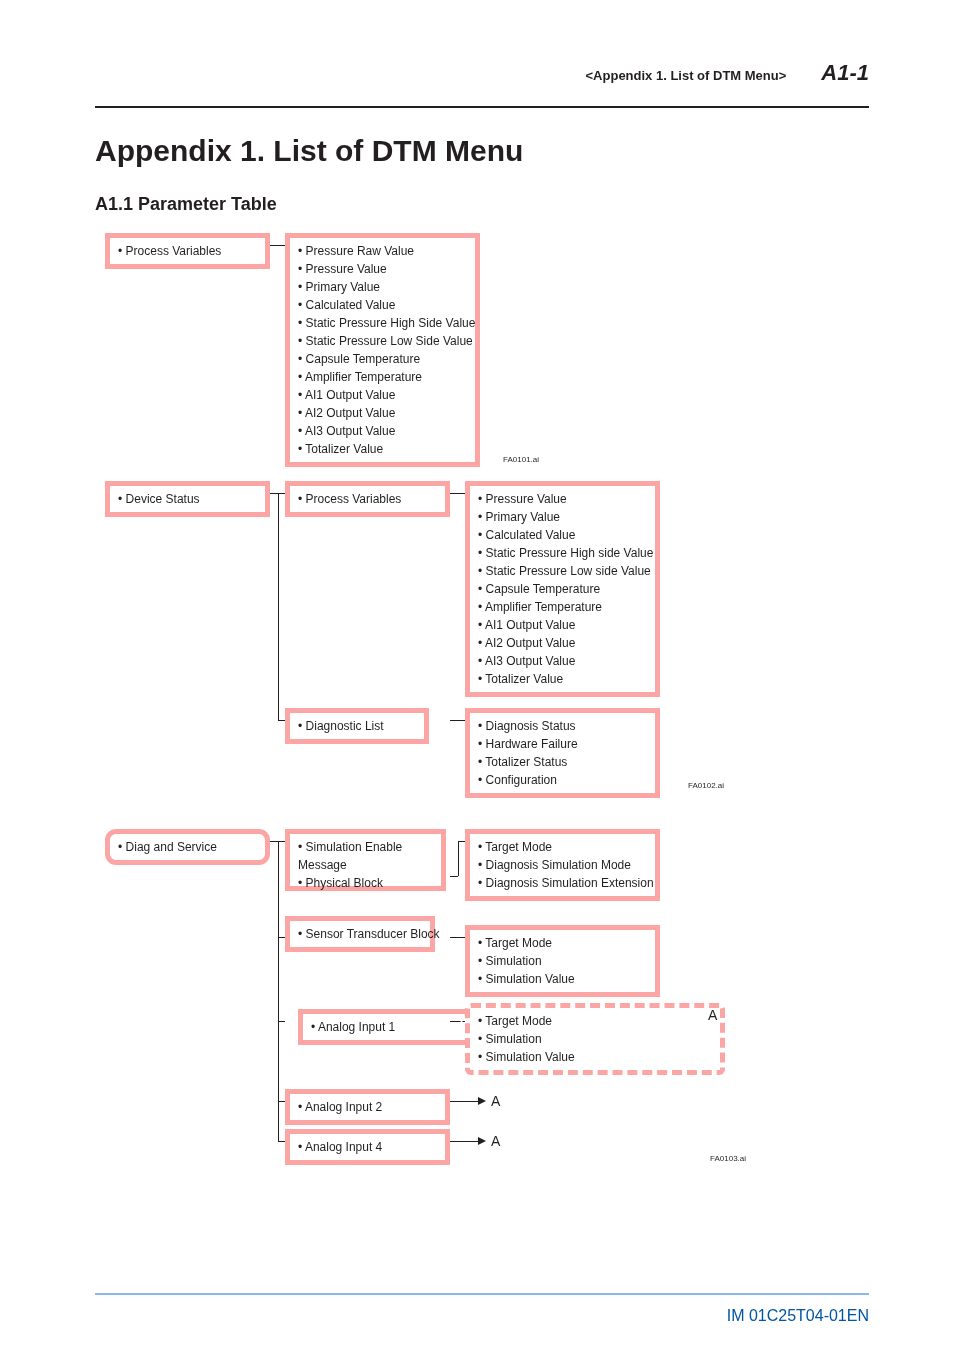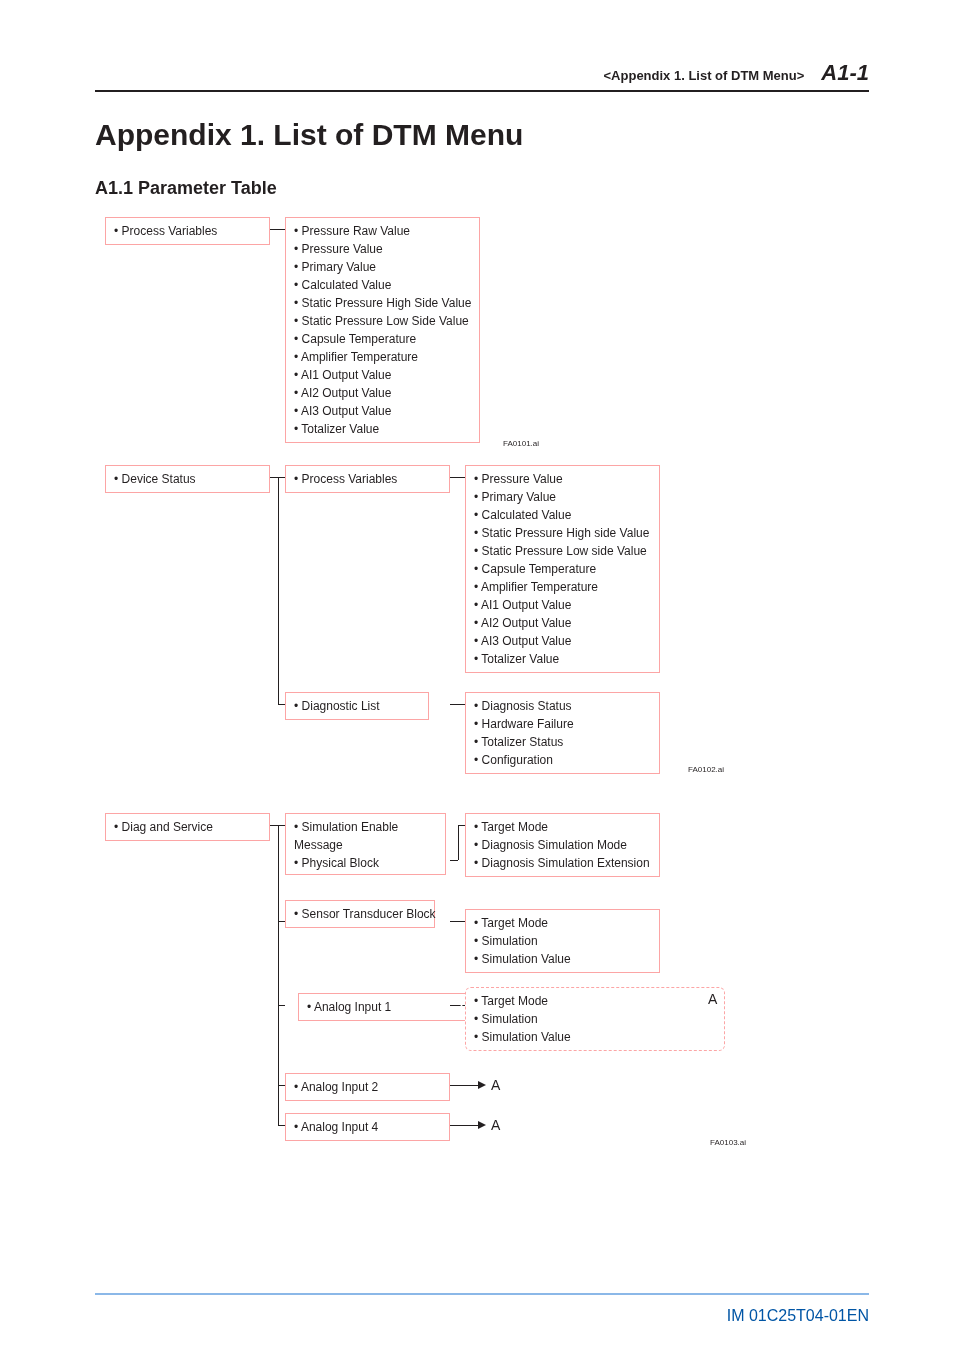--- a/index.html
+++ b/index.html
@@ -16,22 +16,22 @@
     left: 95px;
     right: 85px;
     top: 60px;
     bottom: 55px;
   }
   .header-row {
     display: flex;
     justify-content: flex-end;
     align-items: baseline;
     border-bottom: 2px solid #231f20;
-    padding-bottom: 4px;
-    gap: 17px;
+    padding-bottom: 20px;
+    gap: 35px;
   }
   .page-context { font-size: 13px; font-weight: bold; }
   .page-num { font-size: 22px; font-weight: bold; font-style: italic; }
   .h1 {
     font-size: 30px;
     font-weight: bold;
     margin-top: 26px;
   }
   .h2 {
     font-size: 18px;
@@ -39,21 +39,21 @@
     margin-top: 26px;
   }
 
   .diagram-area {
     position: relative;
     margin-top: 18px;
   }
 
   .box {
     position: absolute;
-    border: 1px solid #fca5a5;
+    border: 5px solid #fca5a5;
     padding: 4px 8px;
     font-size: 12px;
     line-height: 1.5;
     background: #fff;
   }
   .box.dashed { border-style: dashed; }
   .item::before { content: "• "; }
   .item { display: block; white-space: nowrap; }
 
   .cap {
@@ -159,21 +159,21 @@
     <div class="box" style="left:370px; top:227px; width:195px;">
       <span class="item">Diagnosis Status</span>
       <span class="item">Hardware Failure</span>
       <span class="item">Totalizer Status</span>
       <span class="item">Configuration</span>
     </div>
     <div class="cap" style="left:593px; top:300px;">FA0102.ai</div>
   </div>
 
   <div class="diagram-area" style="height:350px; margin-top:28px;">
-    <div class="box" style="left:10px; top:0; width:165px;">
+    <div class="box" style="left:10px; top:0; width:165px;border-radius:11px;">
       <span class="item">Diag and Service</span>
     </div>
 
     <div class="conn" style="left:175px; top:12px; width:8px; height:1px;"></div>
     <div class="conn" style="left:183px; top:12px; width:1px; height:300px;"></div>
 
     <div class="conn" style="left:183px; top:12px; width:7px; height:1px;"></div>
     <div class="box" style="left:190px; top:0; width:161px; height:62px;">
       <span class="item" style="white-space:normal;">Simulation Enable Message</span>
       <span class="item">Physical Block</span>

